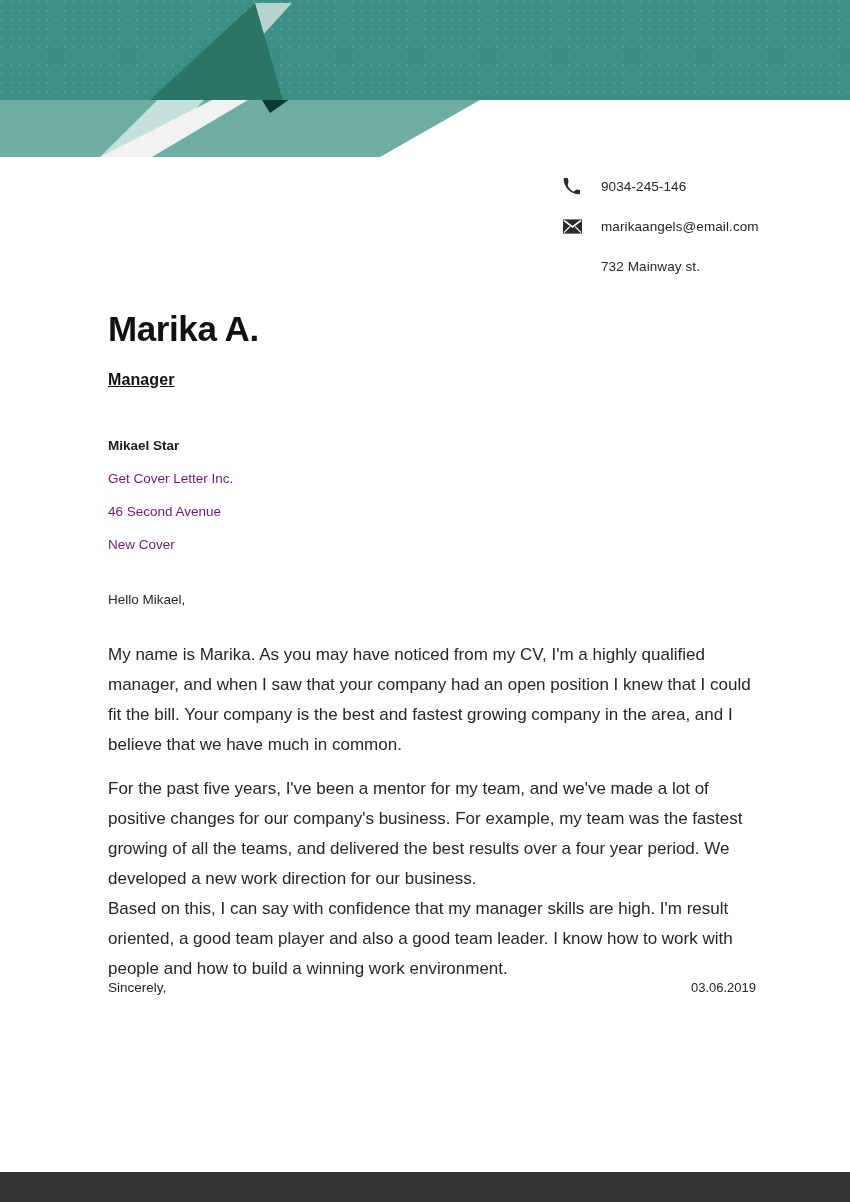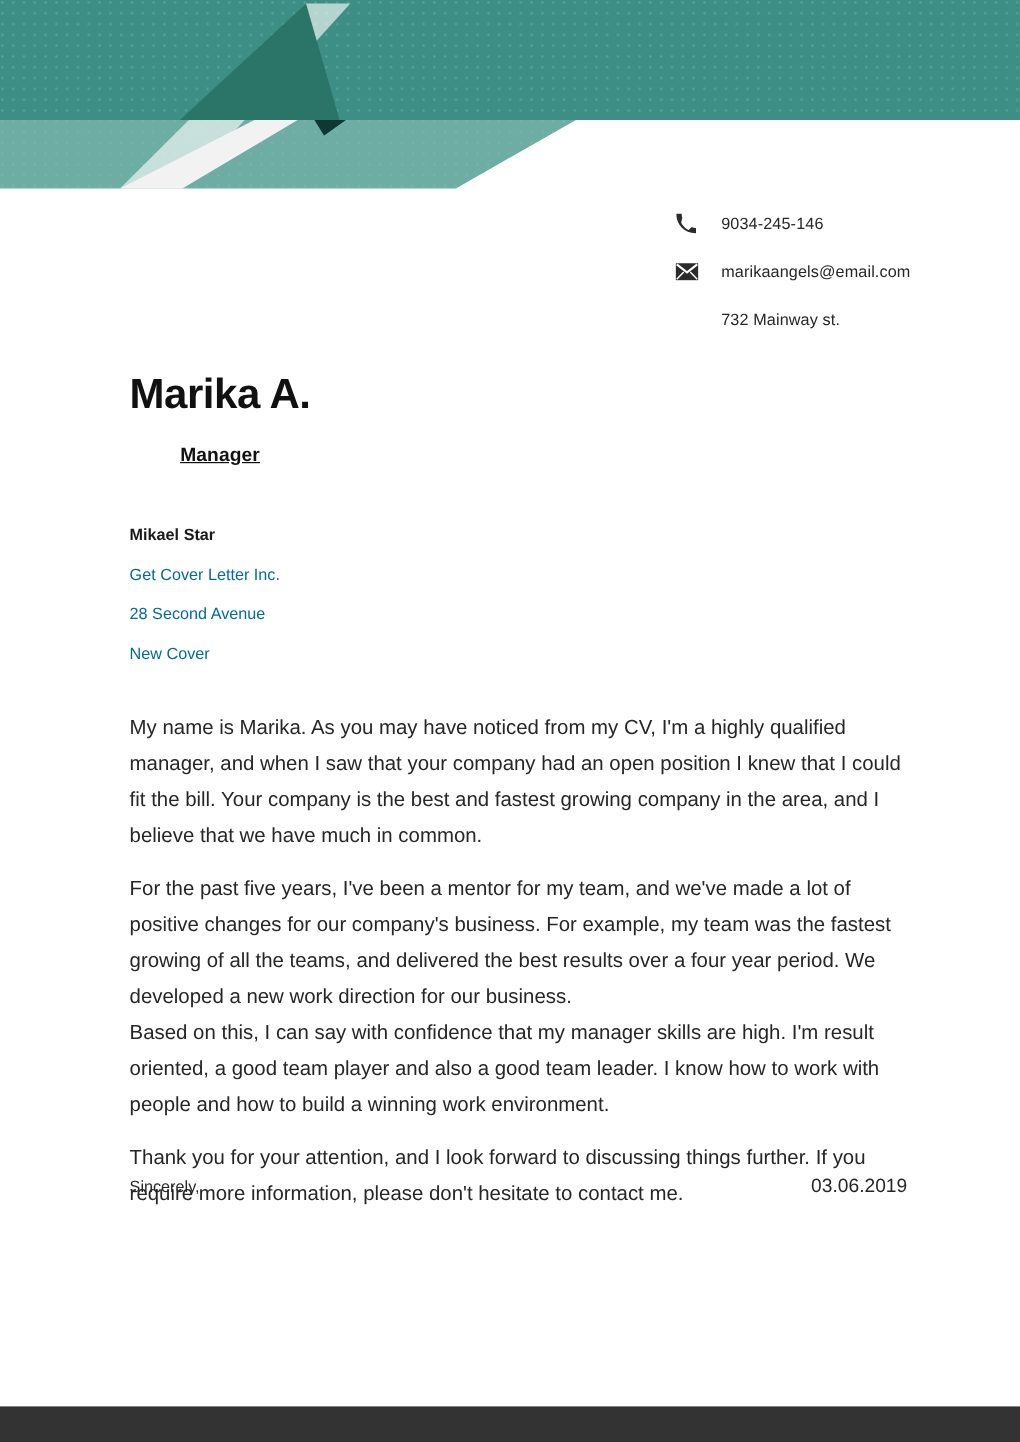--- a/index.html
+++ b/index.html
@@ -57,21 +57,20 @@
     color: #262626;
     letter-spacing: 0.1px;
     white-space: nowrap;
   }
 
   
   .identity {
     position: absolute;
     left: 108px;
     top: 310px;
-    text-align: center;
   }
   .person-name {
     font-size: 35px;
     font-weight: bold;
     letter-spacing: -0.4px;
     color: #111111;
     line-height: 1.1;
     margin: 0;
   }
   .person-role {
@@ -90,21 +89,21 @@
     top: 438px;
   }
   .recipient-name {
     font-size: 13.5px;
     font-weight: bold;
     color: #1a1a1a;
     margin: 0 0 18px 0;
   }
   .recipient-line {
     font-size: 13.5px;
-    color: #0369a1;
+    color: #701a75;
     margin: 0 0 18px 0;
   }
 
   
   .letter {
     position: absolute;
     left: 108px;
     top: 592px;
     width: 648px;
   }
@@ -137,21 +136,21 @@
   .signoff-row {
     display: flex;
     justify-content: space-between;
     align-items: baseline;
   }
   .signoff-text {
     font-size: 13.5px;
     color: #262626;
   }
   .signoff-date {
-    font-size: 16px;
+    font-size: 13px;
     color: #262626;
   }
   .signoff-name {
     font-size: 13.5px;
     color: #262626;
     margin-top: 18px;
   }
 
   
   .footer-bar {
@@ -222,29 +221,29 @@
 </div>
 
 <div class="identity">
   <h1 class="person-name">Marika A.</h1>
   <div class="person-role">Manager</div>
 </div>
 
 <div class="recipient">
   <div class="recipient-name">Mikael Star</div>
   <div class="recipient-line">Get Cover Letter Inc.</div>
-  <div class="recipient-line">28 Second Avenue</div>
+  <div class="recipient-line">46 Second Avenue</div>
   <div class="recipient-line">New Cover</div>
 </div>
 
 <div class="letter">
+  <div class="salutation">Hello Mikael,</div>
   <p class="para para-gap">My name is Marika. As you may have noticed from my CV, I'm a highly qualified manager, and when I saw that your company had an open position I knew that I could fit the bill. Your company is the best and fastest growing company in the area, and I believe that we have much in common.</p>
   <p class="para tight">For the past five years, I've been a mentor for my team, and we've made a lot of positive changes for our company's business. For example, my team was the fastest growing of all the teams, and delivered the best results over a four year period. We developed a new work direction for our business.</p>
   <p class="para para-gap">Based on this, I can say with confidence that my manager skills are high. I'm result oriented, a good team player and also a good team leader. I know how to work with people and how to build a winning work environment.</p>
-  <p class="para">Thank you for your attention, and I look forward to discussing things further. If you require more information, please don't hesitate to contact me.</p>
 </div>
 
 <div class="signoff">
   <div class="signoff-row">
     <span class="signoff-text">Sincerely,</span>
     <span class="signoff-date">03.06.2019</span>
   </div>
 </div>
 
 <div class="footer-bar"></div>

